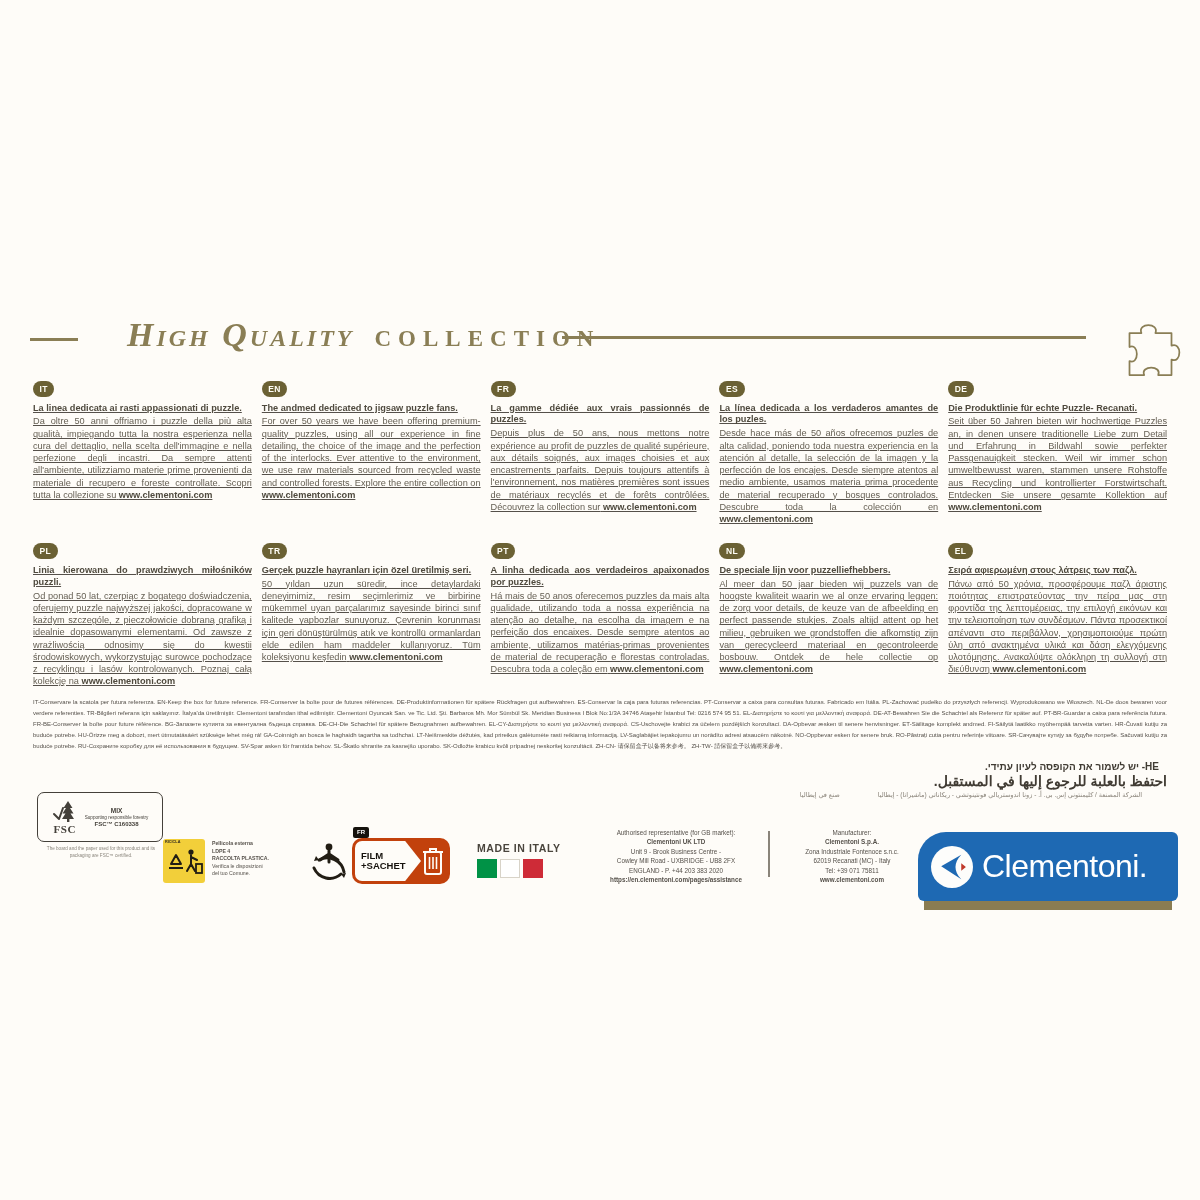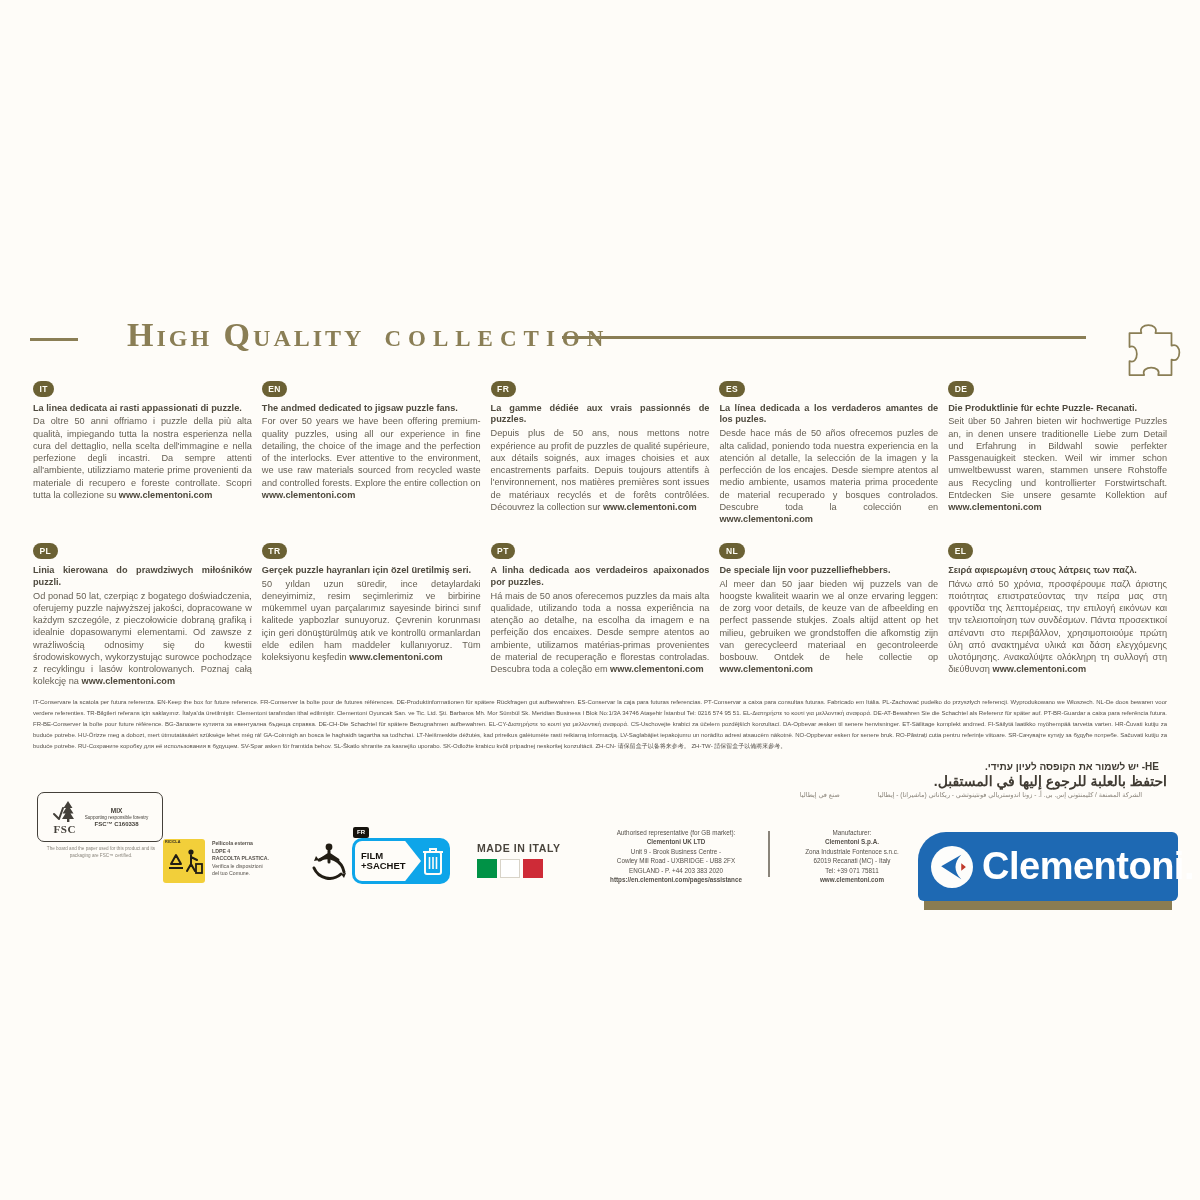--- a/index.html
+++ b/index.html
@@ -3,29 +3,29 @@
 <meta charset="utf-8">
 <style>
   * { margin:0; padding:0; box-sizing:border-box; }
   html,body { width:1200px; height:1200px; }
   body { background:#fefcf8; font-family:"Liberation Sans", sans-serif; color:#55504a; }
   .sheet { position:relative; width:1200px; height:1200px; overflow:hidden; }
 
   
   .dash-left { position:absolute; left:30px; top:338px; width:48px; height:2.5px; background:#8a7e55; }
   .title-text { position:absolute; left:127px; top:316px; color:#8a7e55; font-family:"Liberation Serif", serif; white-space:nowrap; }
-  .title-part1 { font-variant:small-caps; font-size:34px; letter-spacing:3px; font-weight:600; }
+  .title-part1 { font-variant:small-caps; font-size:34px; letter-spacing:3px; font-weight:600;font-style:italic; }
   .title-part2 { text-transform:uppercase; font-size:23px; letter-spacing:7px; font-weight:600; margin-left:20px; }
   .rule-right { position:absolute; left:562px; top:336px; width:524px; height:2.5px; background:#8a7e55; }
   .puzzle-icon { position:absolute; left:1112px; top:310px; }
 
   
   .lang-grid { position:absolute; left:33px; top:381px; width:1134px; display:grid;
                grid-template-columns:repeat(5,1fr); column-gap:10px; row-gap:18px; }
-  .lang-block { font-size:9.2px; }
+  .lang-block { font-size:9.2px;text-decoration:underline; }
   .lb-badge { display:inline-block; background:#6b6134; color:#fffef6; font-weight:bold;
               font-size:8.5px; padding:2.5px 6.5px 3px; border-radius:10px; letter-spacing:.4px; margin-bottom:6px; }
   .lb-heading { font-weight:bold; color:#4f4a3e; line-height:1.3; text-align:justify; margin-bottom:1px; }
   .lb-body { color:#645e52; line-height:1.33; text-align:justify; }
   .lb-url { font-weight:bold; color:#4f4a3e; }
 
   
   .fineprint { position:absolute; left:33px; top:697px; width:1134px; font-size:6px;
                line-height:1.85; text-align:justify; color:#55504a; }
   .he-line  { position:absolute; right:41px; top:761px; font-size:10px; font-weight:bold; color:#403b33; direction:rtl; }
@@ -48,21 +48,21 @@
   .recycle-yellow { position:absolute; left:163px; top:839px; width:42px; height:44px;
                     background:#f2cf3a; border-radius:3px; padding:1px 2px; }
   .ry-label { font-size:3.8px; font-weight:bold; color:#2f2a20; }
   .plastic-note { position:absolute; left:212px; top:840px; width:92px; font-size:5.2px; line-height:1.45; color:#55504a; }
   .plastic-note .b { font-weight:bold; }
 
   .triman-icon { position:absolute; left:305px; top:838px; }
 
   .fr-tag { position:absolute; left:353px; top:827px; width:16px; height:11px; background:#16120d;
             color:#fff; font-size:6px; font-weight:bold; text-align:center; line-height:11px; border-radius:2px; }
-  .film-box { position:absolute; left:352px; top:838px; width:98px; height:46px; background:#0ea5e9;
+  .film-box { position:absolute; left:352px; top:838px; width:98px; height:46px; background:#c2410c;
               border-radius:10px; overflow:hidden; }
   .film-pill { position:absolute; left:3px; top:3px; width:66px; height:40px; background:#fefcf8;
                clip-path:polygon(0 0, 76% 0, 100% 50%, 76% 100%, 0 100%);
                border-radius:7px 0 0 7px; display:flex; align-items:center; padding-left:6px; }
   .film-label { font-size:9.5px; font-weight:bold; color:#16120d; line-height:1.05; white-space:pre-line; }
   .film-bin { position:absolute; right:4px; top:6px; }
 
   .mii { position:absolute; left:477px; top:842px; }
   .mii-label { font-size:10.5px; font-weight:bold; color:#4a453d; letter-spacing:.6px; }
   .flag { margin-top:5px; display:flex; gap:3px; width:66px; }
@@ -72,21 +72,21 @@
               font-size:6.3px; line-height:1.5; color:#55504a; }
   .addr-divider { position:absolute; left:768px; top:831px; width:1.5px; height:46px; background:#8a847a; }
   .addr-mfr { position:absolute; left:778px; top:828px; width:148px; text-align:center;
               font-size:6.3px; line-height:1.5; color:#55504a; }
   .addr-b { font-weight:bold; }
 
   .clem-logo { position:absolute; left:918px; top:832px; width:260px; height:69px; background:#1e69b3;
                border-radius:28px 6px 6px 6px; display:flex; align-items:center; padding-left:13px; gap:9px; }
   .clem-emblem { width:42px; height:42px; background:#fdfdfb; border-radius:50%; flex:0 0 auto;
                  display:flex; align-items:center; justify-content:center; }
-  .clem-text { color:#fff; font-weight:bold; font-size:38px; letter-spacing:-0.5px; }
+  .clem-text { color:#fff; font-weight:normal; font-size:32px; letter-spacing:-0.5px; }
   .clem-strip { position:absolute; left:924px; top:901px; width:248px; height:9px; background:#8a7c52; }
 </style>
 </head>
 <body>
 
 <div class="sheet">
 
   <div class="dash-left"></div>
   <div class="title-text">
     <span class="title-part1">High Quality</span><span class="title-part2">collection</span>

